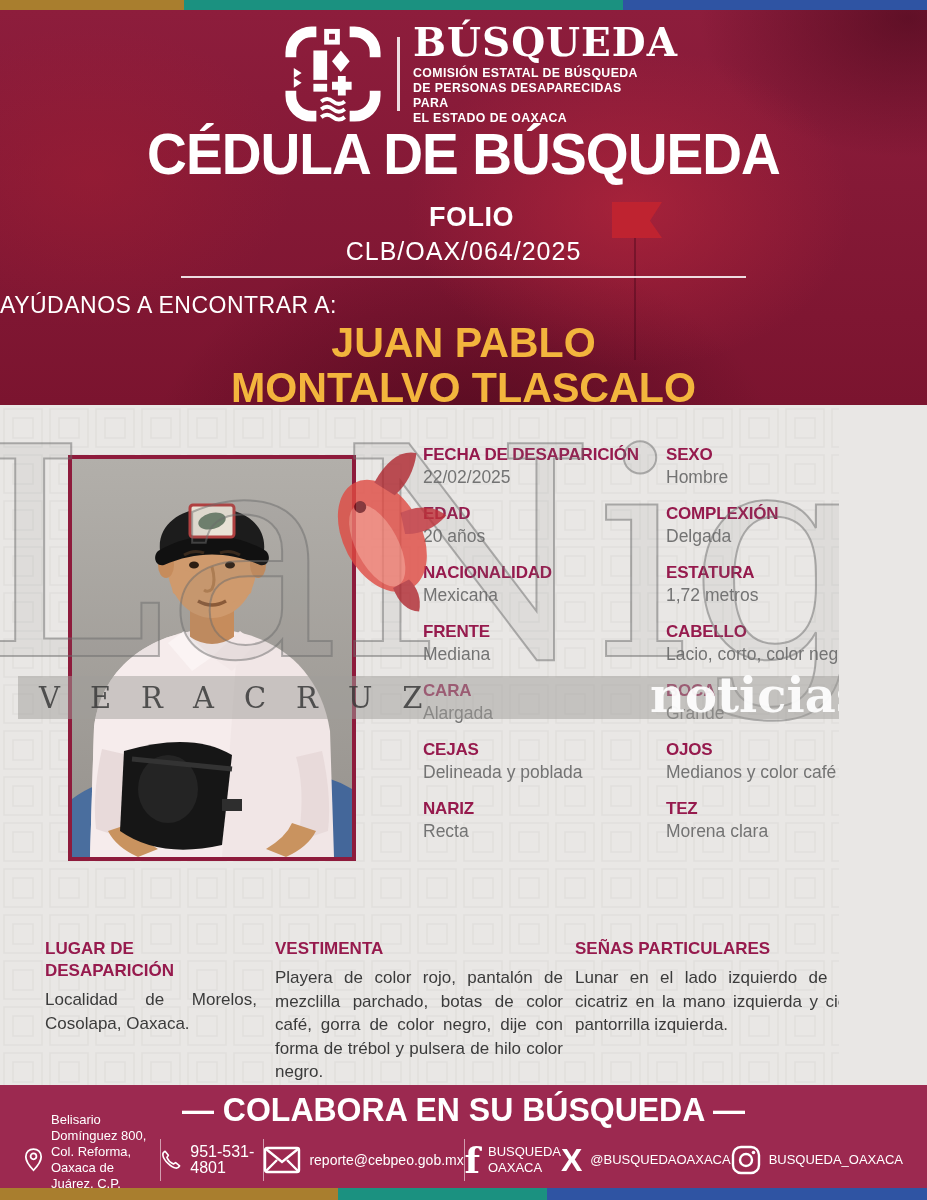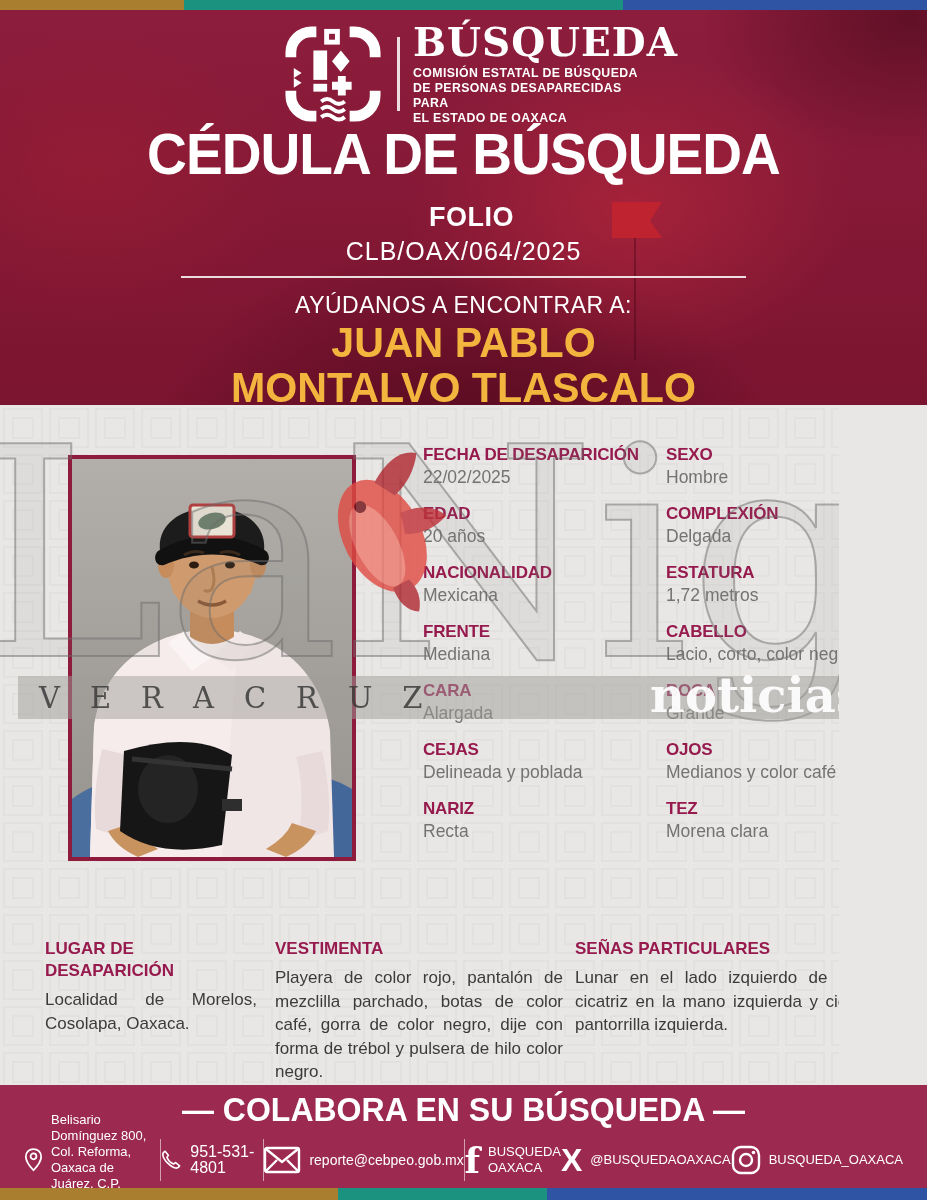--- a/index.html
+++ b/index.html
@@ -25,21 +25,21 @@
   .org-logo{width:102px;height:98px;}
   .org-divider{width:3px;height:74px;background:rgba(255,255,255,.85);}
   .org-text{width:232px;}
   .org-name{font-family:"DejaVu Serif", serif;font-weight:bold;font-size:39px;letter-spacing:1px;line-height:40px;}
   .org-sub{font-size:12.3px;font-weight:600;letter-spacing:.4px;line-height:15px;margin-top:4px;}
   .doc-title{position:absolute;top:110px;left:0;width:100%;text-align:center;
     font-size:58px;font-weight:800;letter-spacing:-1px;transform:scaleX(.95);}
   .folio-label{position:absolute;top:192px;left:8px;width:100%;text-align:center;font-size:27px;font-weight:800;letter-spacing:.5px;}
   .folio-number{position:absolute;top:227px;left:0;width:100%;text-align:center;font-size:25px;font-weight:300;letter-spacing:1px;}
   .folio-line{position:absolute;top:266px;left:181px;width:565px;height:2px;background:rgba(255,255,255,.85);}
-  .help-text{position:absolute;top:282px;left:0;width:100%;text-align:center;font-size:23px;font-weight:500;letter-spacing:.5px;}
+  .help-text{position:absolute;top:282px;left:0;width:100%;font-size:23px;font-weight:500;letter-spacing:.5px;}
   .person-name{position:absolute;left:0;width:100%;text-align:center;font-size:42px;font-weight:800;
     color:#f3b53d;letter-spacing:0;transform:scaleX(.98);}
   .name1{top:309px;} .name2{top:354px;}
   
   .body-section{position:absolute;top:405px;left:0;width:839px;height:680px;background:#e9e7e5;overflow:hidden;}
   .fret-layer{position:absolute;top:0;left:0;}
   .photo-frame{position:absolute;left:68px;top:50px;width:288px;height:406px;border:4px solid #8e1b3c;
     background:#a5a29d;box-sizing:border-box;overflow:hidden;}
   .details-grid{position:absolute;left:423px;top:38px;width:482px;display:grid;
     grid-template-columns:243px 239px;grid-auto-flow:row;}

